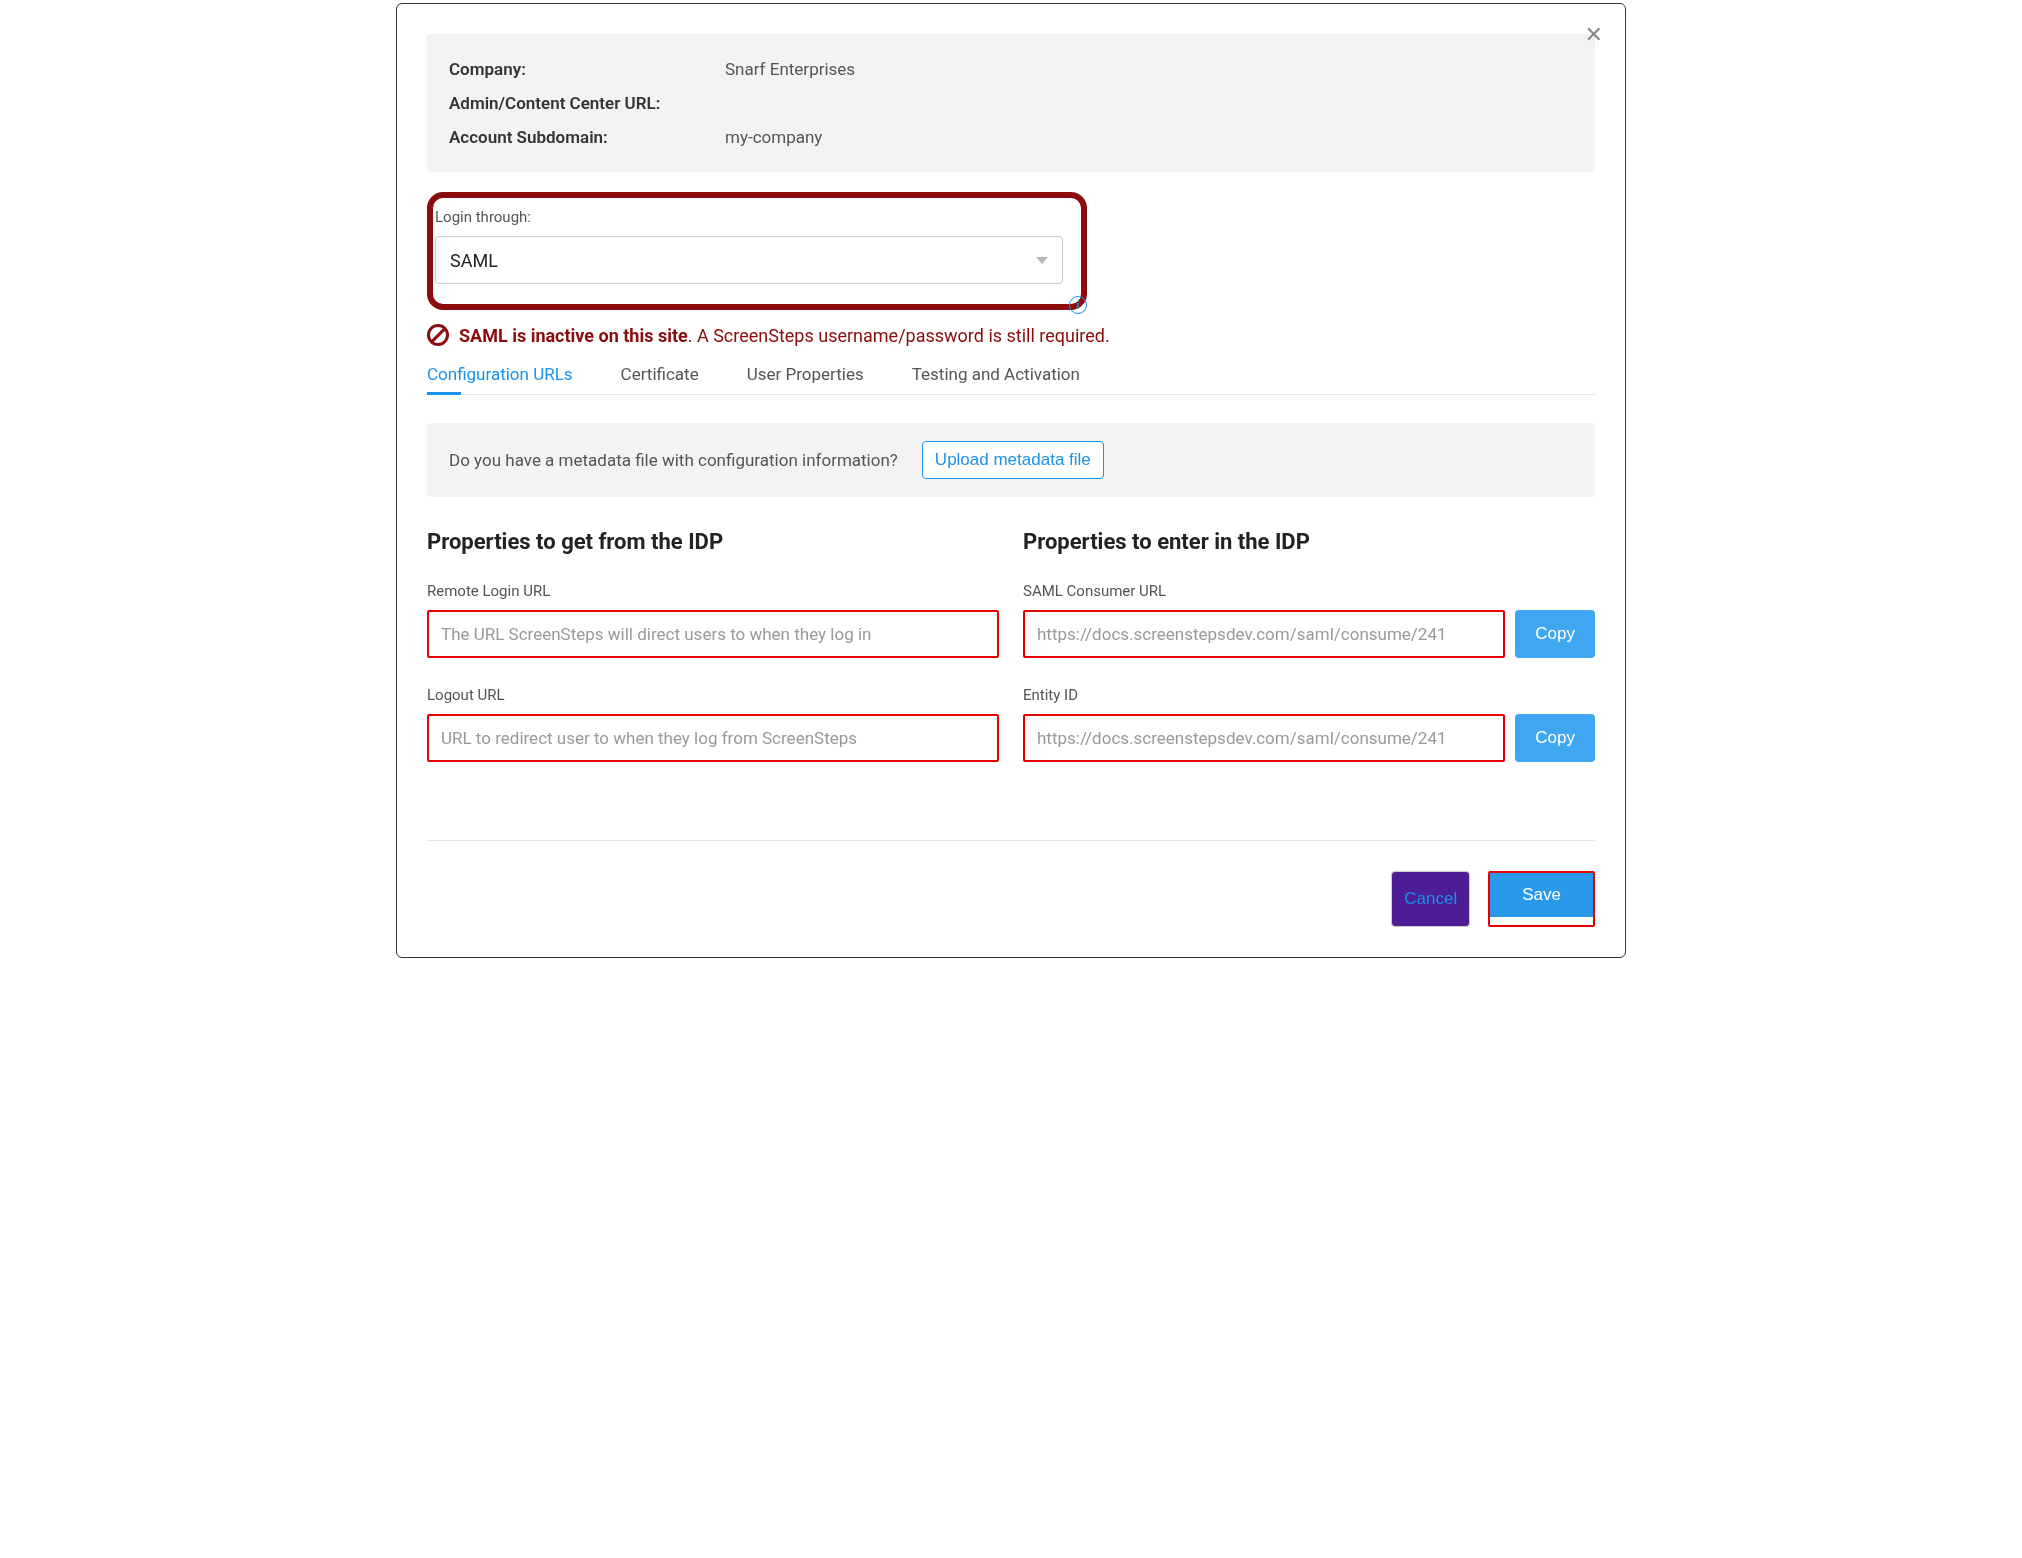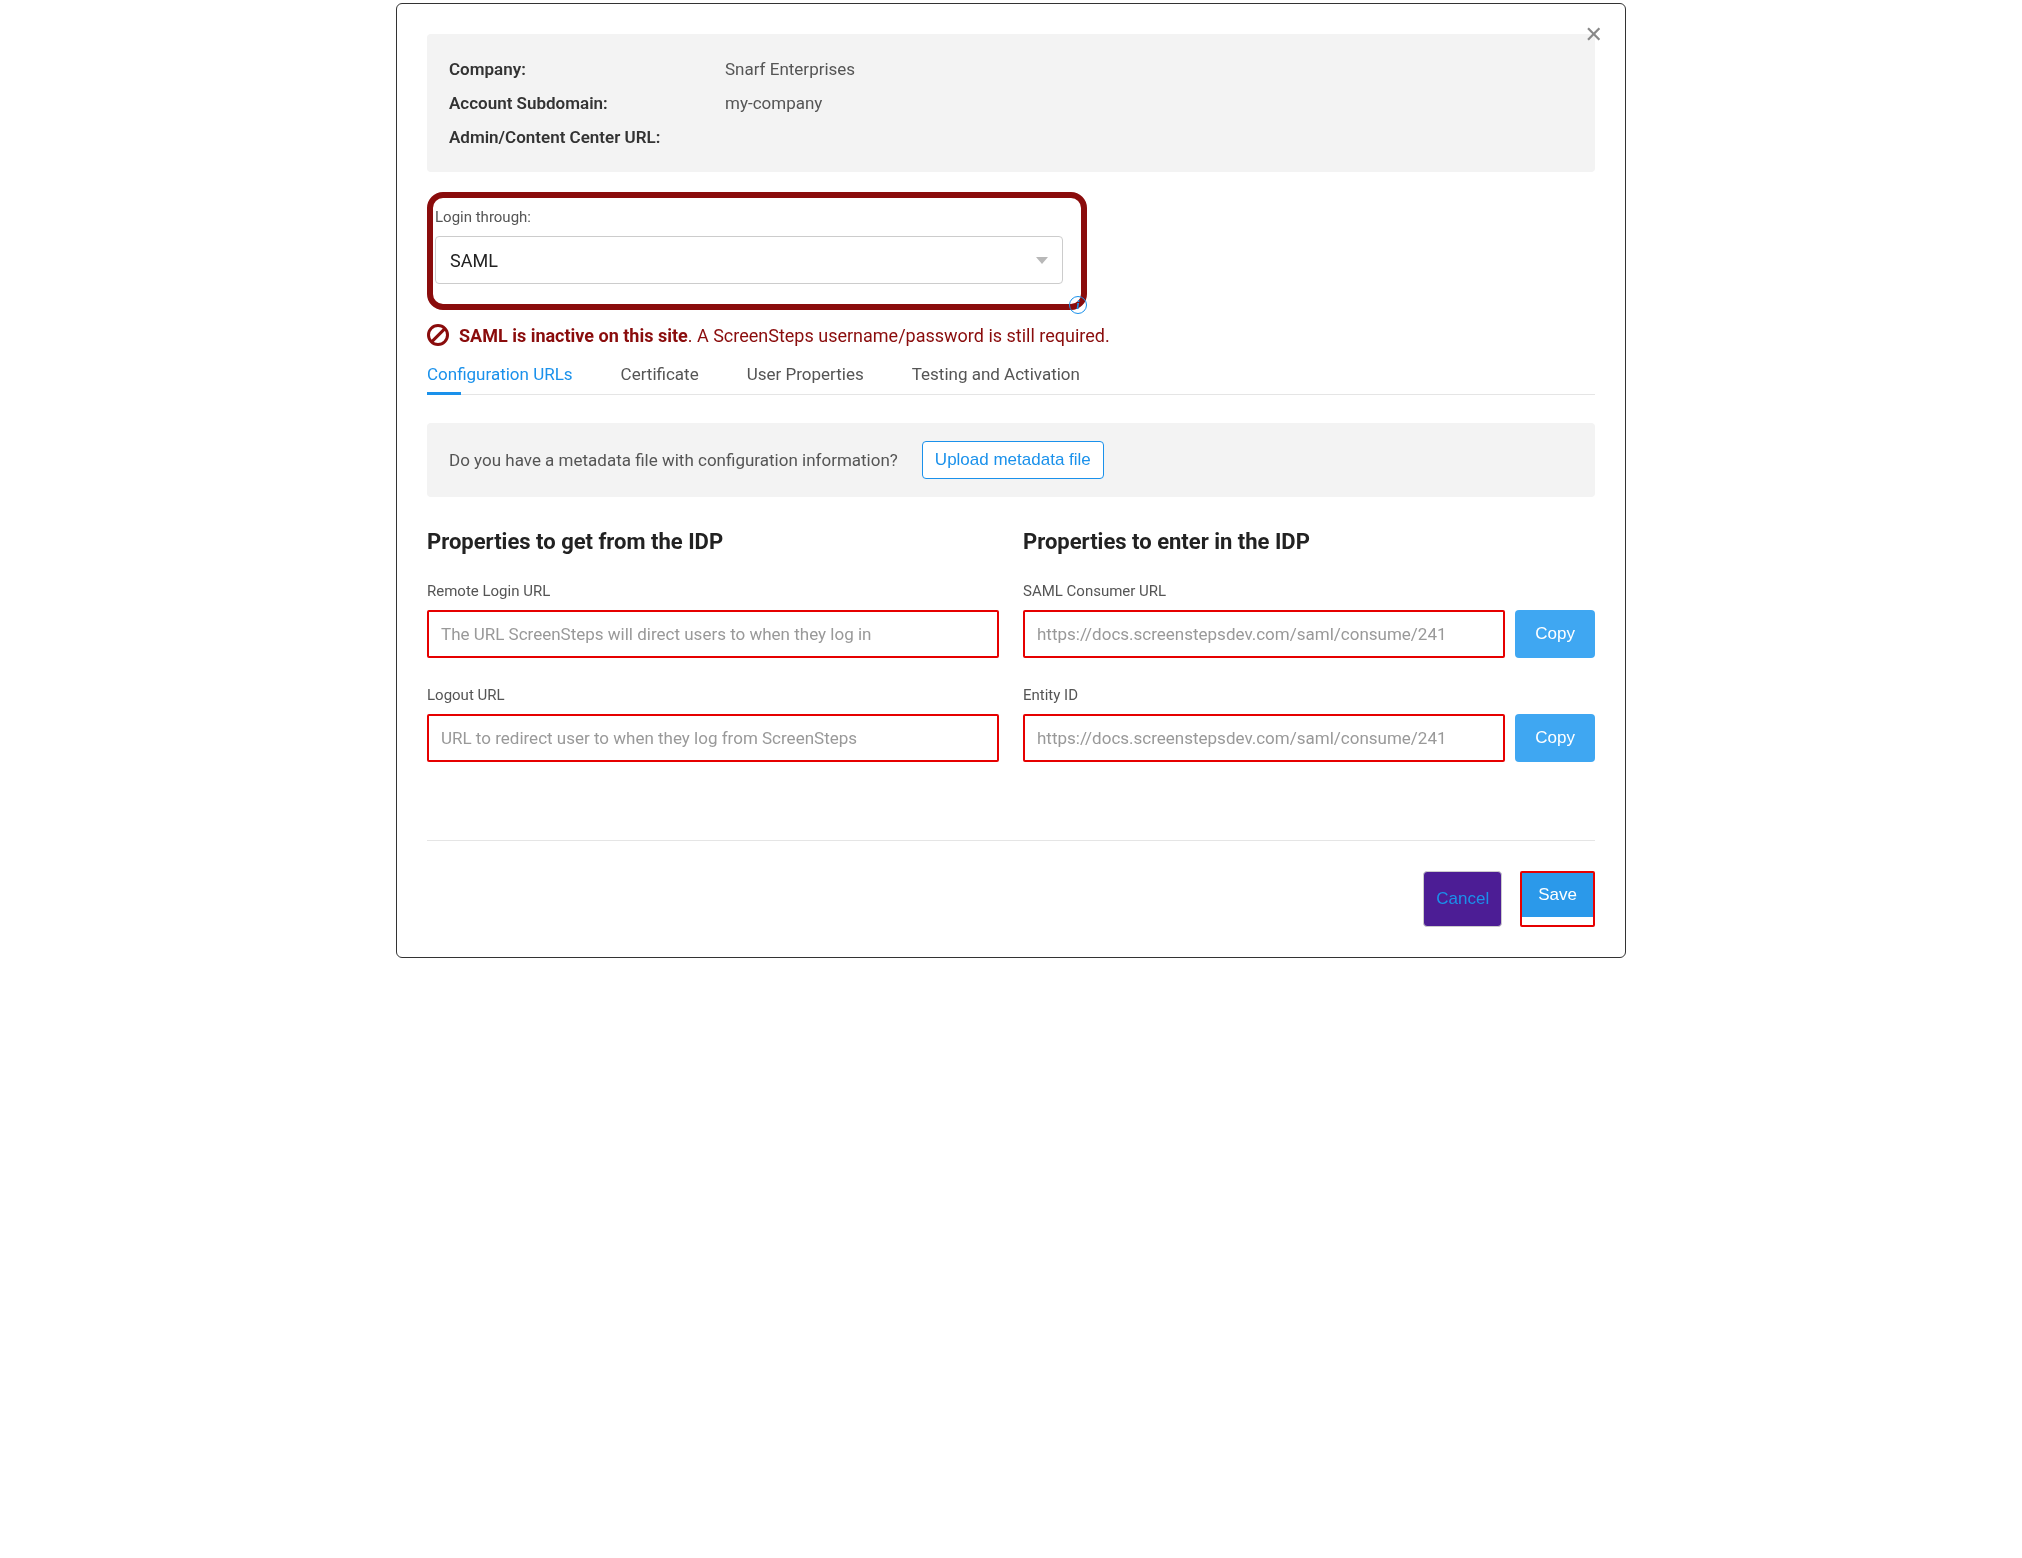--- a/index.html
+++ b/index.html
@@ -262,45 +262,45 @@
     border: 2.5px solid #e60000;
     border-radius: 2px;
     padding: 0;
     display: inline-flex;
   }
   .btn-save {
     height: 44px;
     background: #2b99ea;
     color: #fff;
     border: none;
-    padding: 0 16px;
+    padding: 0 32px;
     font-size: 17px;
     cursor: pointer;
   }
 </style>
 </head>
 <body>
 
 <div class="modal">
 
   <div class="close-x">✕</div>
 
 
   <div class="info-box">
     <div class="info-row">
       <div class="info-label">Company:</div>
       <div class="info-value">Snarf Enterprises</div>
     </div>
     <div class="info-row">
+      <div class="info-label">Admin/Content Center URL:</div>
+      <div class="info-value"></div>
+    </div>
+    <div class="info-row">
       <div class="info-label">Account Subdomain:</div>
       <div class="info-value">my-company</div>
-    </div>
-    <div class="info-row">
-      <div class="info-label">Admin/Content Center URL:</div>
-      <div class="info-value"></div>
     </div>
   </div>
 
   <div class="highlight-box">
     <div class="login-label">Login through:</div>
     <div class="select-wrap">
       <div class="select">
         <span>SAML</span>
         <span class="caret"></span>
       </div>

